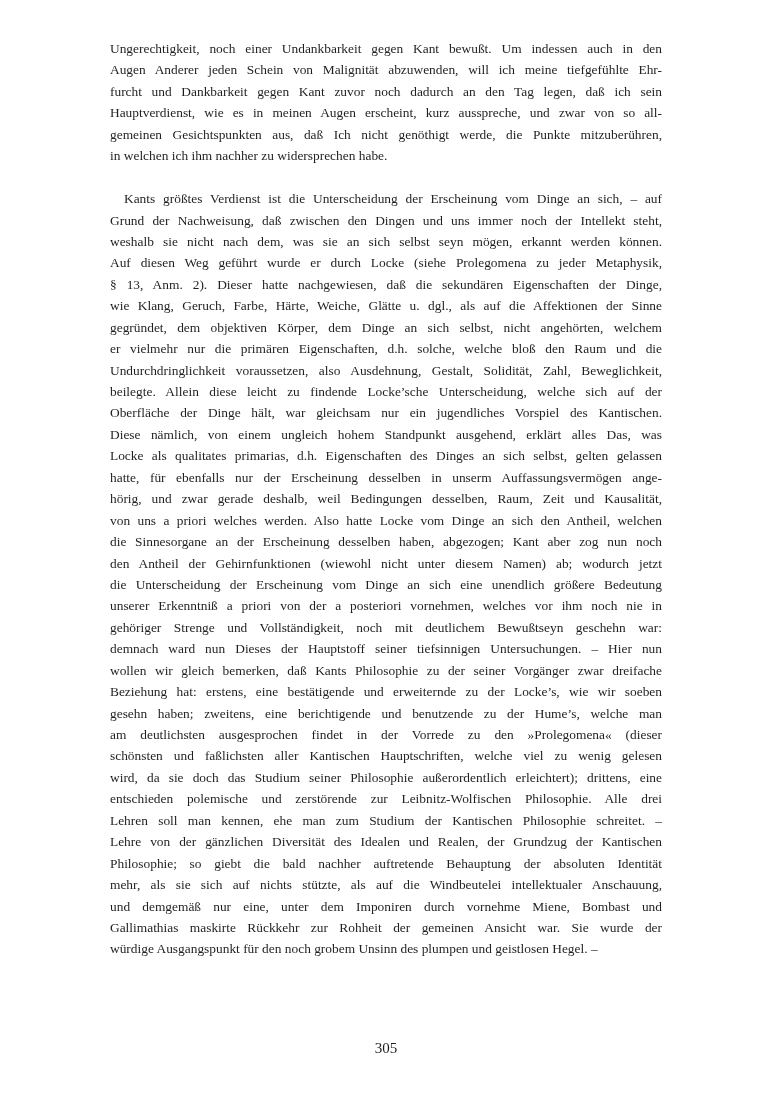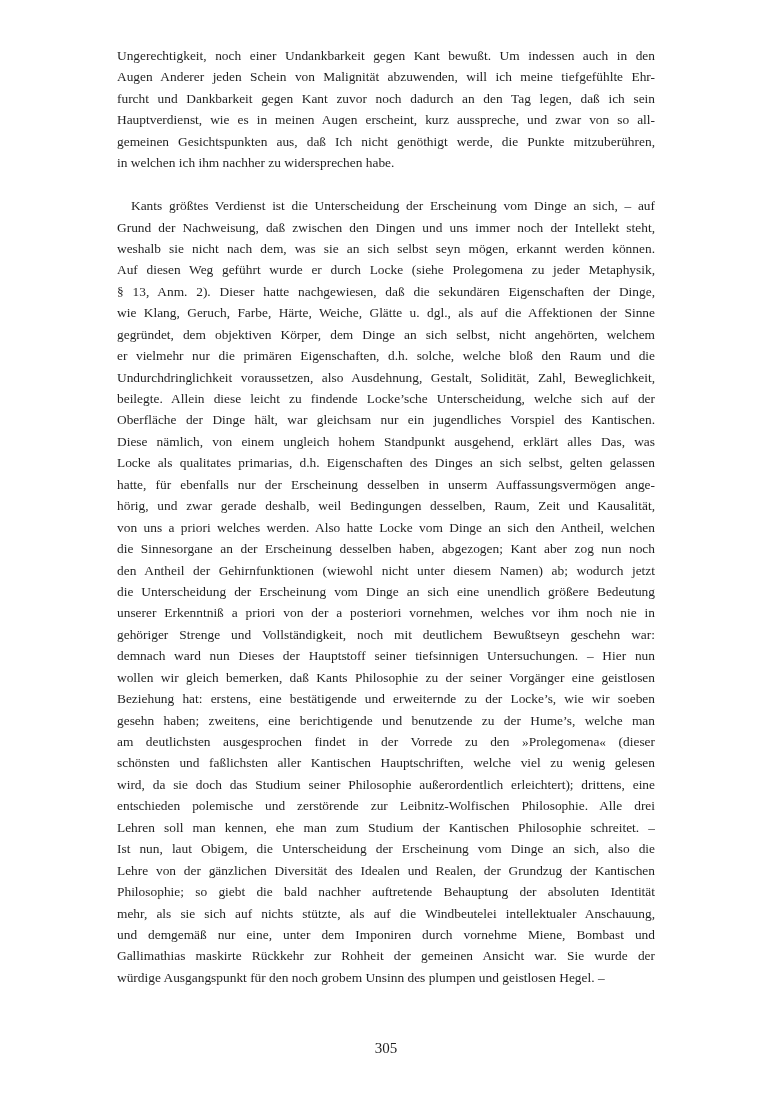--- a/index.html
+++ b/index.html
@@ -12,21 +12,21 @@
     position: relative;
     width: 770px; height: 1100px;
     background: #ffffff;
     color: #1f1f1f;
     overflow: hidden;
   }
   .text-block {
     position: absolute;
     left: 110px; top: 38px; width: 552px;
   }
-  .para { margin: 7px; padding: 0; }
+  .para { margin: 0; padding: 0; }
   .para + .para { margin-top: 21.45px; }
   .line {
     font-size: 13.4px;
     line-height: 21.45px;
     height: 21.45px;
     text-align: justify;
     text-align-last: justify;
     overflow: hidden;
     white-space: normal;
   }
@@ -70,29 +70,28 @@
         <div class="line"><span class="it">Locke</span><span> als </span><span class="it">qualitates primarias</span><span>, d.h. Eigenschaften des Dinges an sich selbst, gelten gelassen</span></div>
         <div class="line"><span>hatte, für ebenfalls nur der Erscheinung desselben in unserm Auffassungsvermögen ange-</span></div>
         <div class="line"><span>hörig, und zwar gerade deshalb, weil Bedingungen desselben, Raum, Zeit und Kausalität,</span></div>
         <div class="line"><span>von uns </span><span class="it">a priori</span><span> welches werden. Also hatte </span><span class="it">Locke</span><span> vom Dinge an sich den Antheil, welchen</span></div>
         <div class="line"><span>die Sinnesorgane an der Erscheinung desselben haben, abgezogen; </span><span class="it">Kant</span><span> aber zog nun noch</span></div>
         <div class="line"><span>den Antheil der Gehirnfunktionen (wiewohl nicht unter diesem Namen) ab; wodurch jetzt</span></div>
         <div class="line"><span>die Unterscheidung der Erscheinung vom Dinge an sich eine unendlich größere Bedeutung</span></div>
         <div class="line"><span>unserer Erkenntniß </span><span class="it">a priori</span><span> von der </span><span class="it">a posteriori</span><span> vornehmen, welches vor ihm noch nie in</span></div>
         <div class="line"><span>gehöriger Strenge und Vollständigkeit, noch mit deutlichem Bewußtseyn geschehn war:</span></div>
         <div class="line"><span>demnach ward nun Dieses der Hauptstoff seiner tiefsinnigen Untersuchungen. – Hier nun</span></div>
-        <div class="line"><span>wollen wir gleich bemerken, daß </span><span class="it">Kants</span><span> Philosophie zu der seiner Vorgänger eine geistlosen</span></div>
+        <div class="line"><span>wollen wir gleich bemerken, daß </span><span class="it">Kants</span><span> Philosophie zu der seiner Vorgänger zwar dreifache</span></div>
         <div class="line"><span>Beziehung hat: erstens, eine bestätigende und erweiternde zu der </span><span class="it">Locke’s</span><span>, wie wir soeben</span></div>
         <div class="line"><span>gesehn haben; zweitens, eine berichtigende und benutzende zu der </span><span class="it">Hume’s</span><span>, welche man</span></div>
         <div class="line"><span>am deutlichsten ausgesprochen findet in der Vorrede zu den »Prolegomena« (dieser</span></div>
         <div class="line"><span>schönsten und faßlichsten aller Kantischen Hauptschriften, welche viel zu wenig gelesen</span></div>
         <div class="line"><span>wird, da sie doch das Studium seiner Philosophie außerordentlich erleichtert); drittens, eine</span></div>
         <div class="line"><span>entschieden polemische und zerstörende zur Leibnitz-Wolfischen Philosophie. Alle drei</span></div>
         <div class="line"><span>Lehren soll man kennen, ehe man zum Studium der Kantischen Philosophie schreitet. –</span></div>
-        <div class="line"><span>Ist nun, laut Obigem, die Unterscheidung der Erscheinung vom Dinge an sich, also die</span></div>
         <div class="line"><span>Lehre von der gänzlichen Diversität des Idealen und Realen, der Grundzug der Kantischen</span></div>
         <div class="line"><span>Philosophie; so giebt die bald nachher auftretende Behauptung der absoluten Identität</span></div>
         <div class="line"><span>mehr, als sie sich auf nichts stützte, als auf die Windbeutelei intellektualer Anschauung,</span></div>
         <div class="line"><span>und demgemäß nur eine, unter dem Imponiren durch vornehme Miene, Bombast und</span></div>
         <div class="line"><span>Gallimathias maskirte Rückkehr zur Rohheit der gemeinen Ansicht war. Sie wurde der</span></div>
         <div class="line last"><span>würdige Ausgangspunkt für den noch grobem Unsinn des plumpen und geistlosen </span><span class="it">Hegel</span><span>. –</span></div>
       </div>
     </div>
   <div class="pagenum">305</div>
 </div>

